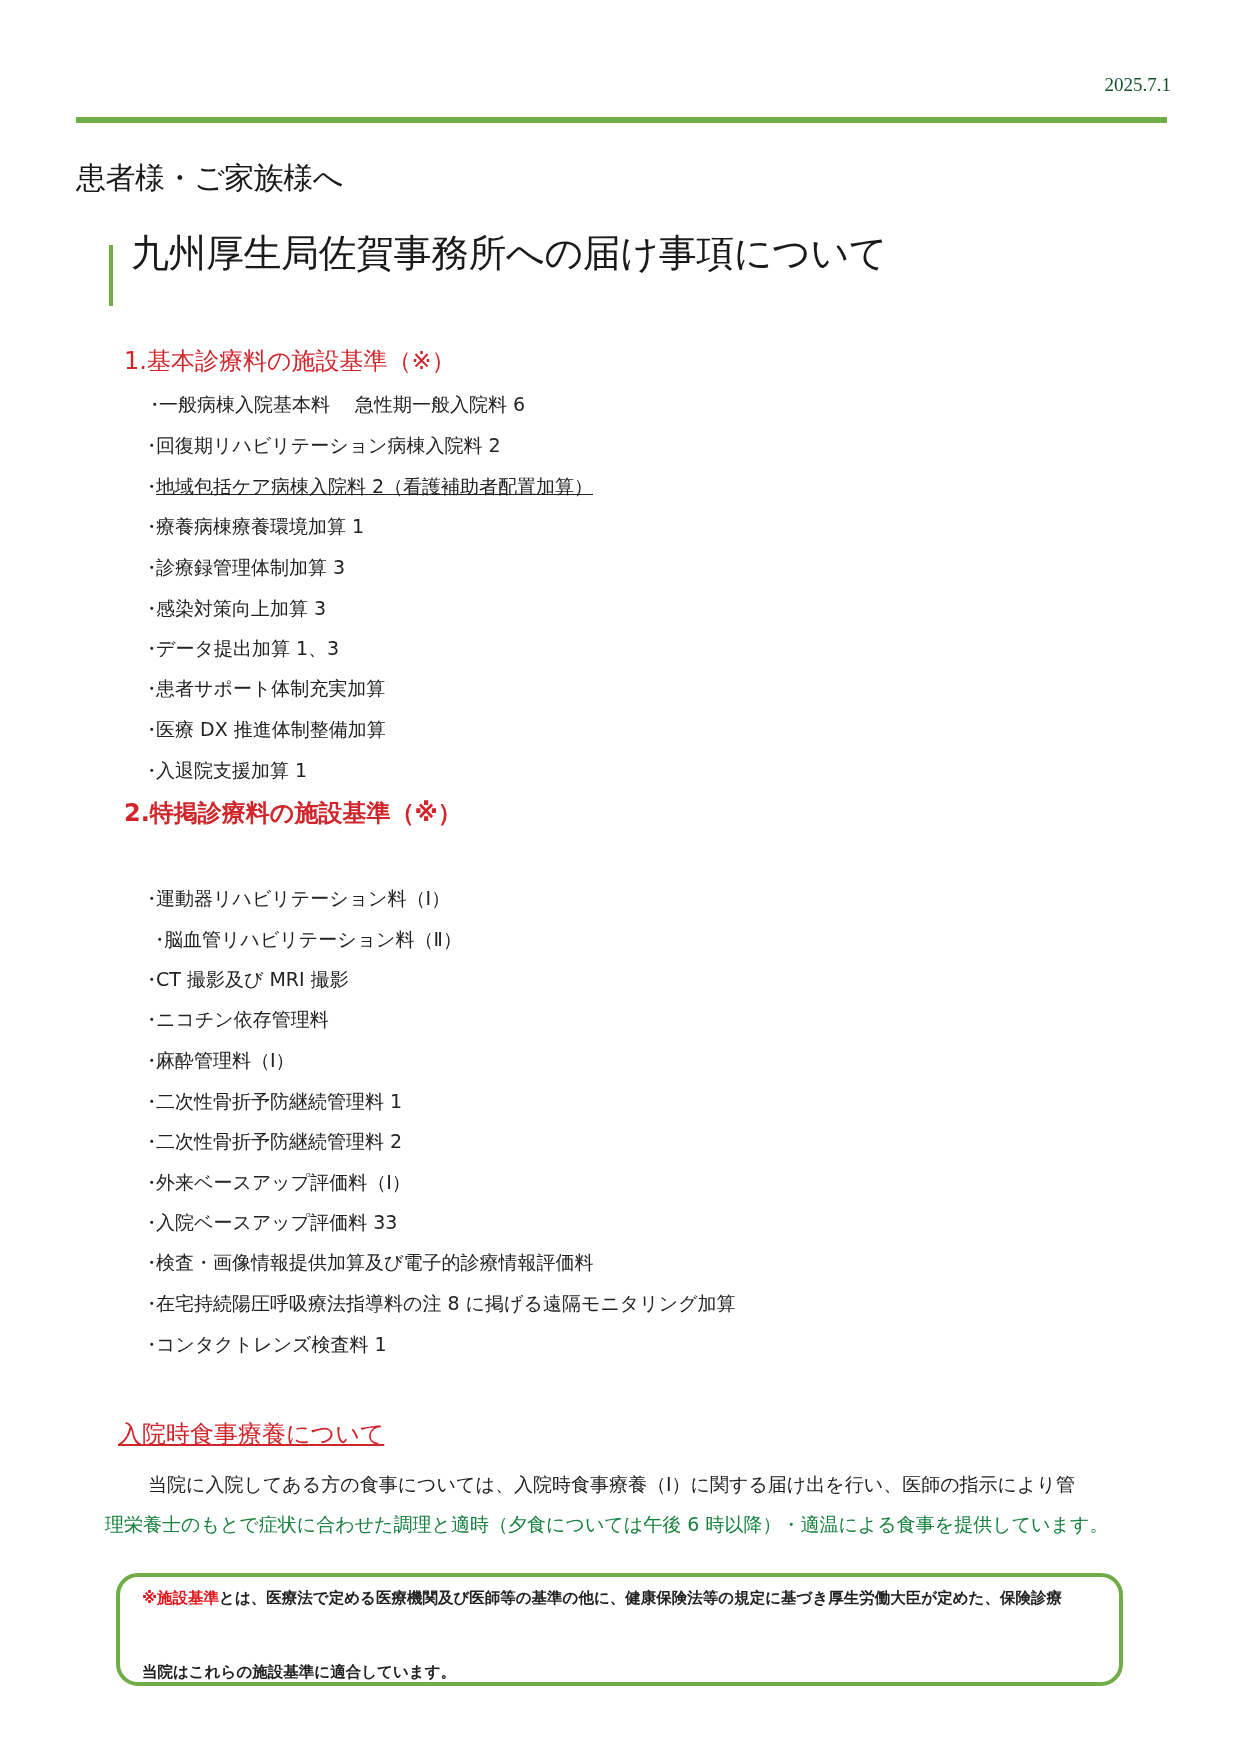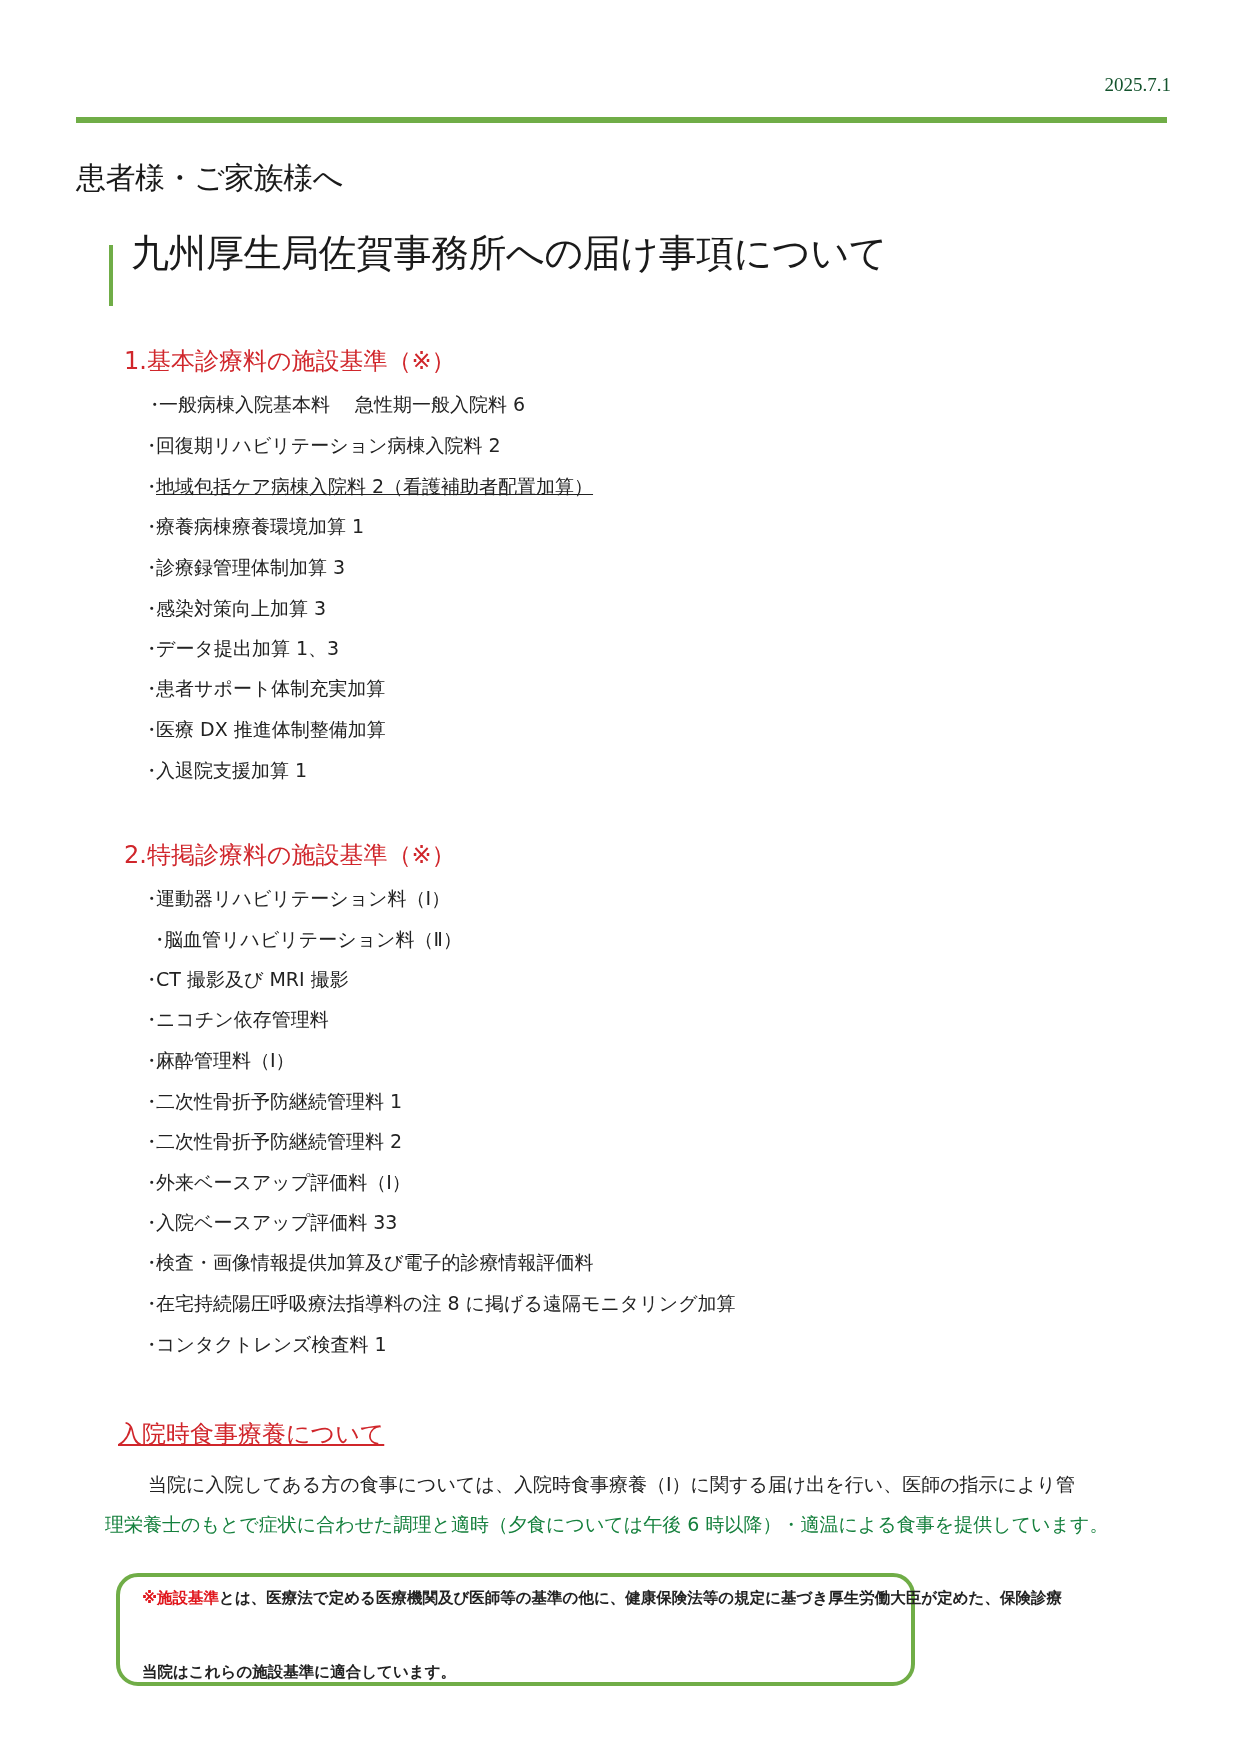--- a/index.html
+++ b/index.html
@@ -10,21 +10,21 @@
   #top-rule { top:117px; left:76px; width:1091px; height:6px; background:#70ad47; }
   #greeting { top:158px; left:76px; font-size:30px; letter-spacing:-0.5px; }
   #title-bar { top:245px; left:109px; width:4px; height:61px; background:#70ad47; }
   #title { top:228px; left:131px; font-size:38px; letter-spacing:-0.5px; }
   .sec-h { font-size:24px; color:#d0262b; left:124px; }
   .item { position:absolute; left:142px; font-size:19px; color:#222; white-space:nowrap; }
   .item .dot { display:inline-block; width:14px; }
   #meal-h { top:1418px; left:118px; font-size:24px; color:#d0262b;text-decoration:underline; }
   #meal-p1 { top:1472px; left:148px; font-size:19px; color:#222; width:1020px; white-space:nowrap; }
   #meal-p2 { top:1512px; left:105px; font-size:19px; color:#15803d; white-space:nowrap; }
-  #note-box { top:1573px; left:116px; width:799px; height:113px; border:4px solid #70ad47; border-radius:22px; box-sizing:border-box; }
+  #note-box { top:1573px; left:116px; width:1007px; height:113px; border:4px solid #70ad47; border-radius:22px; box-sizing:border-box; }
   .note { position:absolute; left:22px; font-size:15.5px; font-weight:bold; color:#222; white-space:nowrap; }
   .note .red { color:#e0161c; }
 </style>
 </head>
 <body>
 
 <div class="abs" id="date">2025.7.1</div>
 <div class="abs" id="top-rule"></div>
 <div class="abs" id="greeting">患者様・ご家族様へ</div>
 <div class="abs" id="title-bar"></div>
@@ -37,21 +37,21 @@
   <div class="item" style="top:474px;text-decoration:underline;"><span class="dot">・</span><span>地域包括ケア病棟入院料 2（看護補助者配置加算）</span></div>
   <div class="item" style="top:514px;text-align:center;"><span class="dot">・</span><span>療養病棟療養環境加算 1</span></div>
   <div class="item" style="top:555px;"><span class="dot">・</span><span>診療録管理体制加算 3</span></div>
   <div class="item" style="top:596px;"><span class="dot">・</span><span>感染対策向上加算 3</span></div>
   <div class="item" style="top:636px;"><span class="dot">・</span><span>データ提出加算 1、3</span></div>
   <div class="item" style="top:676px;"><span class="dot">・</span><span>患者サポート体制充実加算</span></div>
   <div class="item" style="top:717px;"><span class="dot">・</span><span>医療 DX 推進体制整備加算</span></div>
   <div class="item" style="top:758px;"><span class="dot">・</span><span>入退院支援加算 1</span></div>
 </div>
 
-<div class="abs sec-h" style="top:839px;">2.特掲診療料の施設基準（※）</div>
+<div class="abs sec-h" style="top:797px;font-weight:bold;">2.特掲診療料の施設基準（※）</div>
 <div>
   <div class="item" style="top:886px;"><span class="dot">・</span><span>運動器リハビリテーション料（Ⅰ）</span></div>
   <div class="item" style="top:927px;margin-left:8px;"><span class="dot">・</span><span>脳血管リハビリテーション料（Ⅱ）</span></div>
   <div class="item" style="top:967px;"><span class="dot">・</span><span>CT 撮影及び MRI 撮影</span></div>
   <div class="item" style="top:1007px;"><span class="dot">・</span><span>ニコチン依存管理料</span></div>
   <div class="item" style="top:1048px;"><span class="dot">・</span><span>麻酔管理料（Ⅰ）</span></div>
   <div class="item" style="top:1089px;"><span class="dot">・</span><span>二次性骨折予防継続管理料 1</span></div>
   <div class="item" style="top:1129px;"><span class="dot">・</span><span>二次性骨折予防継続管理料 2</span></div>
   <div class="item" style="top:1170px;"><span class="dot">・</span><span>外来ベースアップ評価料（Ⅰ）</span></div>
   <div class="item" style="top:1210px;"><span class="dot">・</span><span>入院ベースアップ評価料 33</span></div>

